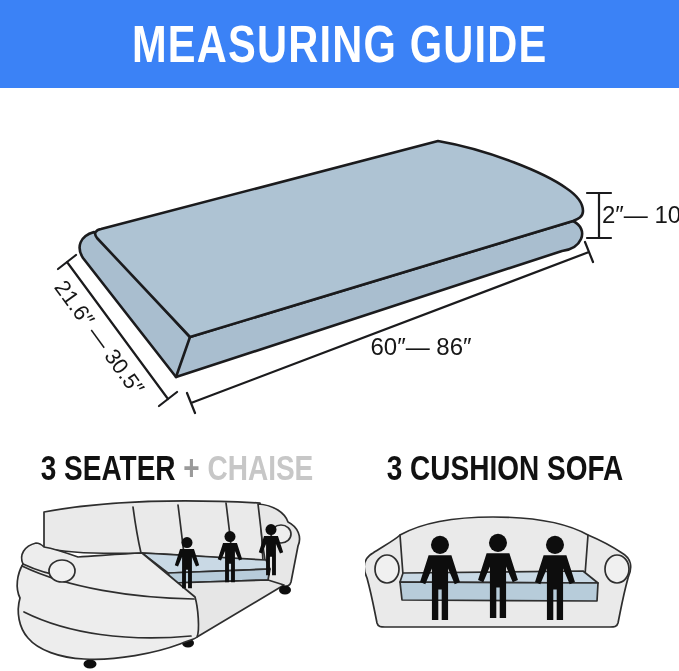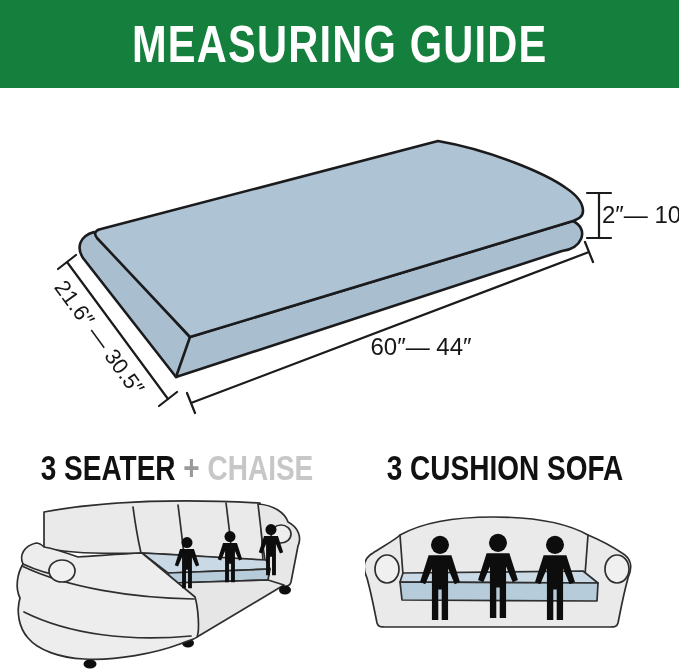--- a/index.html
+++ b/index.html
@@ -2,21 +2,21 @@
 <html><head>
 <meta charset="utf-8">
 <style>
   html,body{margin:0;padding:0;background:#fff;}
   .stage{
     position:relative;width:679px;height:671px;background:#ffffff;
     font-family:"Liberation Sans",sans-serif;overflow:hidden;
   }
   .banner{
     position:absolute;left:0;top:0;width:679px;height:88px;
-    background:#15803d;display:flex;align-items:center;justify-content:center;
+    background:#3b82f6;display:flex;align-items:center;justify-content:center;
   }
   .banner h1{
     margin:0;color:#ffffff;font-size:52px;font-weight:700;letter-spacing:1.5px;
     transform:scaleX(.8);transform-origin:50% 50%;white-space:nowrap;
   }
   .diagram-svg{position:absolute;left:0;top:95px;}
   .dim{
     position:absolute;color:#161616;font-size:24px;white-space:nowrap;
     font-family:"Liberation Sans",sans-serif;
   }
@@ -71,21 +71,21 @@
       <g>
         <path d="M191,308 L589,157 M187,298 L195,318 M585,147 L593,167"></path>
       </g>
       <g>
         <path d="M67,167 L168,304 M76,160 L58,174 M177,297 L159,311"></path>
       </g>
     </g>
   </svg>
 
   <div class="dim dim-height">2″— 10″</div>
-  <div class="dim dim-width">60″— 44″</div>
+  <div class="dim dim-width">60″— 86″</div>
   <div class="dim dim-depth">21.6″ — 30.5″</div>
 
   <h2 class="option-title option-title-left"><span>3 SEATER</span>
     <span class="plus-sep">+</span>
     <span class="muted">CHAISE</span></h2>
 
   <h2 class="option-title option-title-right">3 CUSHION SOFA</h2>
 
   <svg class="sofa-svg sofa-left" width="340" height="180" viewBox="0 0 340 180">
     <defs>

